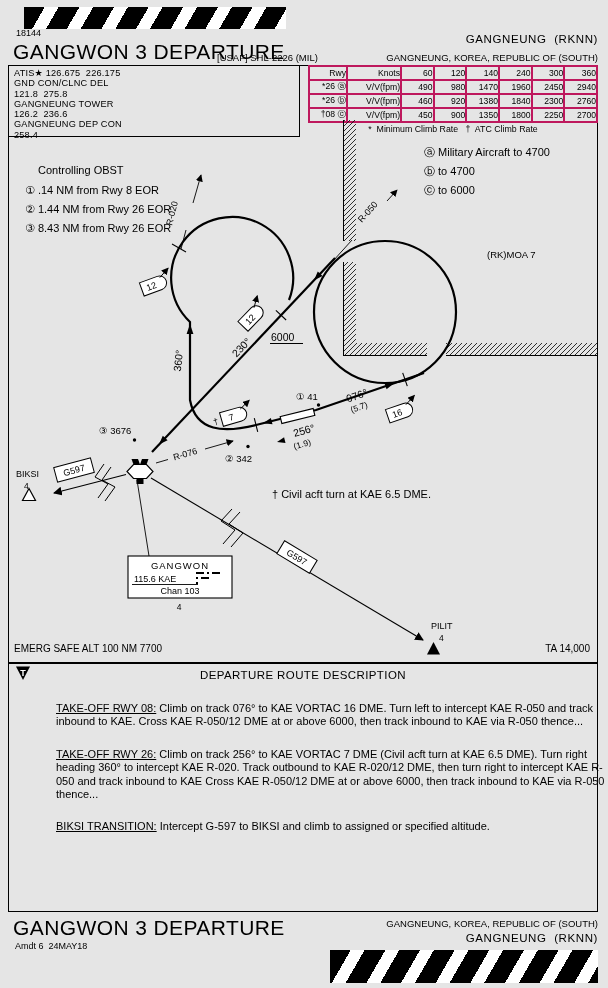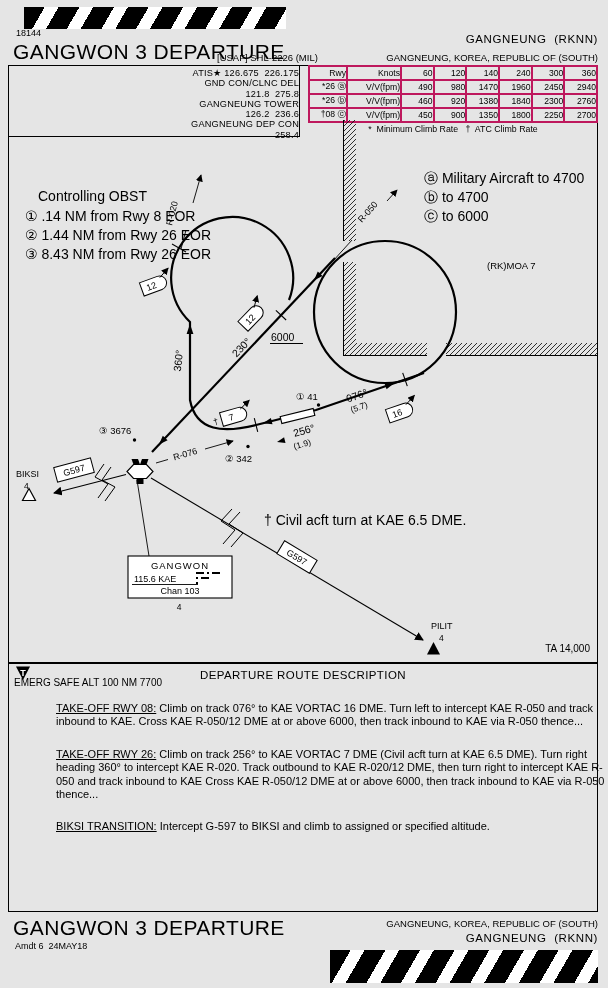--- a/index.html
+++ b/index.html
@@ -5,21 +5,21 @@
   html,body{margin:0;padding:0;background:#fff;}
   .page{position:relative;width:608px;height:988px;background:#e5e5e5;overflow:hidden;
         font-family:"Liberation Sans","DejaVu Sans",sans-serif;color:#000;}
   .abs{position:absolute;}
   .stripes{background:repeating-linear-gradient(120deg,#000 0 18px,#fff 18px 30px);}
   .box-border{border:1px solid #000;box-sizing:border-box;}
   .pre{white-space:pre;}
   .comm{font-size:9.2px;line-height:10.3px;letter-spacing:.2px;}
   table.climb{border-collapse:collapse;table-layout:fixed;width:290px;font-size:8.6px;}
   table.climb td{border:2px solid #be185d;text-align:right;height:11.5px;padding:0;overflow:hidden;white-space:nowrap;}
-  .small{font-size:14px;line-height:1.2;margin-top:24px;}
+  .small{font-size:11px;line-height:1.2;}
   .desc-title{font-size:11.5px;letter-spacing:.4px;text-align:center;}
   .paras{width:560px;font-size:11px;line-height:13.4px;margin-left:28px;}
   .paras p{margin:0 0 19px 0;}
   .lead{text-decoration:underline;}
   svg text{font-family:"Liberation Sans","DejaVu Sans",sans-serif;}
 </style>
 </head>
 <body>
 
 <div class="page">
@@ -27,21 +27,21 @@
   <div class="abs stripes" style="left:24px;top:7px;width:262px;height:22px;"></div>
 
   <div class="abs" style="left:16px;top:28px;font-size:9px;">18144</div>
   <div class="abs pre" style="right:10px;top:33px;font-size:11.5px;letter-spacing:.6px;">GANGNEUNG  (RKNN)</div>
   <div class="abs" style="left:13px;top:40px;font-size:21px;letter-spacing:.4px;">GANGWON 3 DEPARTURE</div>
   <div class="abs" style="left:217px;top:52px;font-size:9.5px;">[USAF] SHL-2226 (MIL)</div>
   <div class="abs" style="right:10px;top:52px;font-size:9.5px;">GANGNEUNG, KOREA, REPUBLIC OF (SOUTH)</div>
 
   <div class="abs box-border" style="left:8px;top:65px;width:590px;height:598px;"></div>
 
-  <div class="abs comm" style="left:8px;top:65px;width:292px;height:72px;border-right:1px solid #000;border-bottom:1px solid #000;box-sizing:border-box;padding:3px 0 0 6px;text-align:right;">
+  <div class="abs comm" style="left:8px;top:65px;width:292px;height:72px;border-right:1px solid #000;border-bottom:1px solid #000;box-sizing:border-box;padding:3px 0 0 6px;">
     <div class="pre">ATIS★ 126.675  226.175</div>
     <div class="pre">GND CON/CLNC DEL</div>
     <div class="pre">121.8  275.8</div>
     <div class="pre">GANGNEUNG TOWER</div>
     <div class="pre">126.2  236.6</div>
     <div class="pre">GANGNEUNG DEP CON</div>
     <div class="pre">258.4</div>
   </div>
 
   <table class="climb abs" style="left:308px;top:65px;">
@@ -102,24 +102,24 @@
   <div class="abs pre" style="left:308px;top:124px;width:290px;text-align:center;font-size:8.8px;">*  Minimum Climb Rate   †  ATC Climb Rate</div>
   <div class="abs small" style="left:424px;top:146px;">ⓐ  Military Aircraft to 4700</div>
   <div class="abs small" style="left:424px;top:165px;">ⓑ  to 4700</div>
   <div class="abs small" style="left:424px;top:184px;">ⓒ  to 6000</div>
 
   <div class="abs small" style="left:38px;top:164px;">Controlling OBST</div>
   <div class="abs small" style="left:25px;top:184px;">①  .14 NM from Rwy 8 EOR</div>
   <div class="abs small" style="left:25px;top:203px;">②  1.44 NM from Rwy 26 EOR</div>
   <div class="abs small" style="left:25px;top:222px;">③  8.43 NM from Rwy 26 EOR</div>
 
-  <div class="abs" style="left:487px;top:260px;font-size:9.5px;">(RK)MOA 7</div>
-
-  <div class="abs small" style="left:264px;top:488px;">† Civil acft turn at KAE 6.5 DME.</div>
-  <div class="abs" style="left:14px;top:677px;font-size:10px;">EMERG SAFE ALT 100 NM 7700</div>
+  <div class="abs" style="left:487px;top:249px;font-size:9.5px;">(RK)MOA 7</div>
+
+  <div class="abs small" style="left:272px;top:488px;">† Civil acft turn at KAE 6.5 DME.</div>
+  <div class="abs" style="left:14px;top:643px;font-size:10px;">EMERG SAFE ALT 100 NM 7700</div>
   <div class="abs" style="right:18px;top:643px;font-size:10px;">TA 14,000</div>
 
   <div class="abs box-border" style="left:8px;top:663px;width:590px;height:249px;"></div>
   <div class="abs desc-title" style="left:8px;top:669px;width:590px;">DEPARTURE ROUTE DESCRIPTION</div>
   <div class="abs paras" style="left:28px;top:702px;">
     <p><span class="lead">TAKE-OFF RWY 08:</span><span> Climb on track 076° to KAE VORTAC 16 DME. Turn left to intercept KAE R-050 and track inbound to KAE. Cross KAE R-050/12 DME at or above 6000, then track inbound to KAE via R-050 thence...</span></p>
     <p><span class="lead">TAKE-OFF RWY 26:</span><span> Climb on track 256° to KAE VORTAC 7 DME (Civil acft turn at KAE 6.5 DME). Turn right heading 360° to intercept KAE R-020. Track outbound to KAE R-020/12 DME, then turn right to intercept KAE R-050 and track inbound to KAE  Cross KAE R-050/12 DME at or above 6000, then track inbound to KAE via R-050 thence...</span></p>
     <p><span class="lead">BIKSI TRANSITION:</span><span> Intercept G-597 to BIKSI and climb to assigned or specified altitude.</span></p>
   </div>
 

